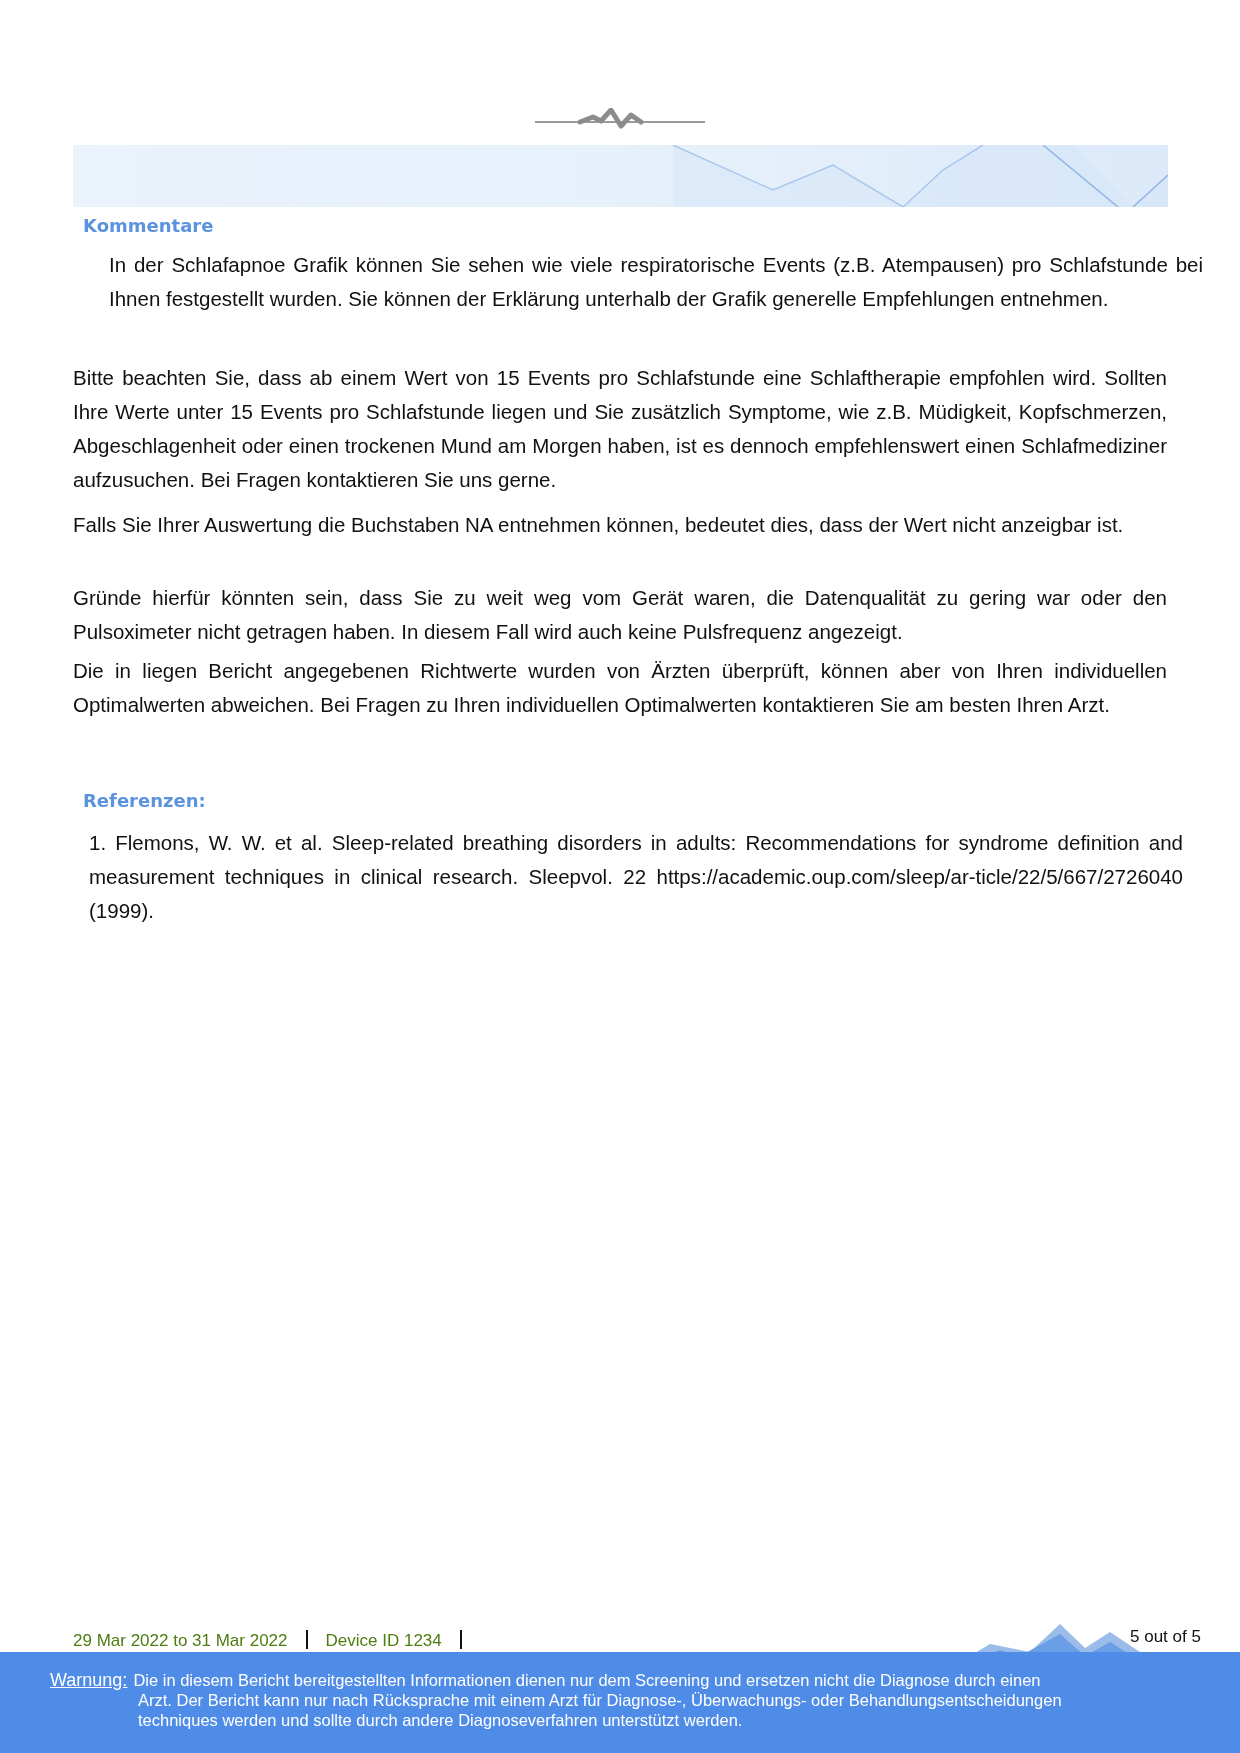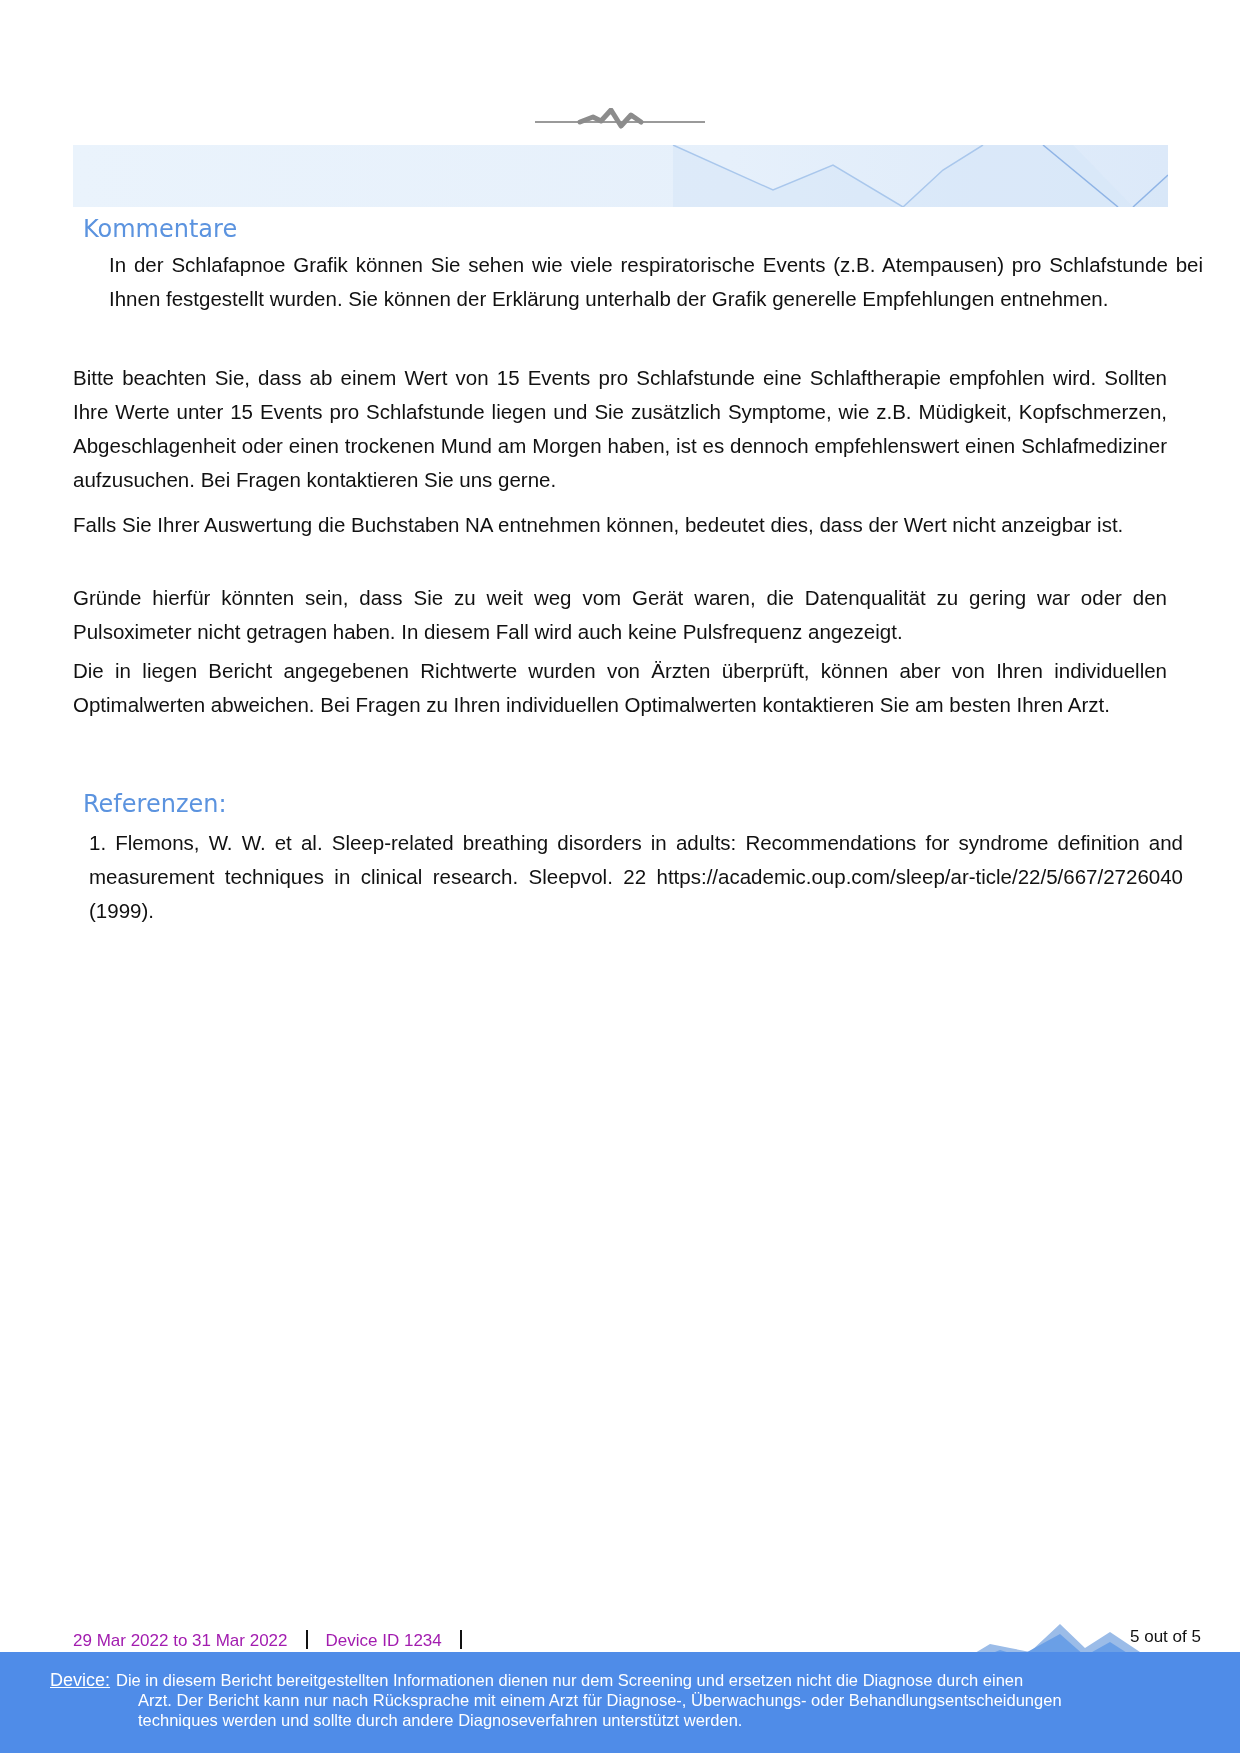--- a/index.html
+++ b/index.html
@@ -10,34 +10,34 @@
   .logo-text { position: absolute; left: 0; top: 0; width: 220px; text-align: center;
                font-family: "DejaVu Sans", sans-serif; font-weight: bold; font-size: 44px;
                color: #4f8ae8; letter-spacing: 1px; line-height: 52px; }
   .logo-wave { position: absolute; left: 25px; top: 50px; width: 170px; height: 22px; }
 
   .banner { position: absolute; left: 73px; top: 145px; width: 1095px; height: 62px;
             background: linear-gradient(90deg, #eaf3fc 0%, #e6f0fb 60%, #dce9f9 100%); overflow: hidden; }
   .banner svg { position: absolute; left: 0; top: 0; width: 1095px; height: 62px; }
 
   .section-heading { position: absolute; left: 83px; font-family: "DejaVu Sans", sans-serif;
-                     font-weight: normal; font-size: 24px; color: #5b93df; }
+                     font-weight: bold; font-size: 18px; color: #5b93df; }
   #kommentare-heading { top: 215px; }
   #referenzen-heading { top: 790px; }
 
   .para { position: absolute; left: 73px; width: 1094px; font-size: 20.5px; line-height: 34px;
           text-align: justify; text-align-last: left; margin: 0; }
   #p1 { top: 248px; margin-left: 36px; }
   #p2 { top: 361px; }
   #p3 { top: 508px; }
   #p4 { top: 581px; }
   #p5 { top: 654px; }
   #ref1 { top: 826px; margin-left: 16px; }
 
-  .footer-meta { position: absolute; left: 73px; top: 1630px; font-size: 17px; color: #a21caf; white-space: nowrap; }
+  .footer-meta { position: absolute; left: 73px; top: 1630px; font-size: 17px; color: #4d7c0f; white-space: nowrap; }
   .footer-meta .sep { display: inline-block; width: 2px; height: 19px; background: #111; vertical-align: -3px; margin: 0 18px; }
   .page-num { position: absolute; left: 1130px; top: 1627px; font-size: 17px; color: #111; }
 
   .footer-band { position: absolute; left: 0; top: 1652px; width: 1240px; height: 101px; background: #4f8ce8; }
   .footer-wave { position: absolute; left: 950px; top: 1618px; width: 220px; height: 40px; }
 
   .warning { position: absolute; left: 50px; top: 1670px; width: 1160px; color: #ffffff; font-size: 16.5px; line-height: 20px; }
   .warning-label { text-decoration: underline; font-size: 18px; }
   .warning-text-first { margin-left: 6px; }
   .warning-cont { padding-left: 88px; display: block; }
@@ -78,16 +78,16 @@
 
 <svg class="footer-wave" viewBox="0 0 220 40">
   <path d="M20 38 L40 26 L60 30 L80 34 L110 6 L135 30 L160 14 L190 34 L220 38 Z" fill="#9bbce8"></path>
   <path d="M30 40 L50 32 L70 38 L110 16 L135 38 L160 24 L185 40 Z" fill="#6a9fe6"></path>
 </svg>
 <div class="page-num">5 out of 5</div>
 
 <div class="footer-band"></div>
 
 <div class="warning">
-  <span class="warning-label">Device:</span><span class="warning-text-first">Die in diesem Bericht bereitgestellten Informationen dienen nur dem Screening und ersetzen nicht die Diagnose durch einen</span>
+  <span class="warning-label">Warnung:</span><span class="warning-text-first">Die in diesem Bericht bereitgestellten Informationen dienen nur dem Screening und ersetzen nicht die Diagnose durch einen</span>
   <span class="warning-cont">Arzt. Der Bericht kann nur nach Rücksprache mit einem Arzt für Diagnose-, Überwachungs- oder Behandlungsentscheidungen</span>
   <span class="warning-cont">techniques werden und sollte durch andere Diagnoseverfahren unterstützt werden.</span>
 </div>
 
 </body></html>

